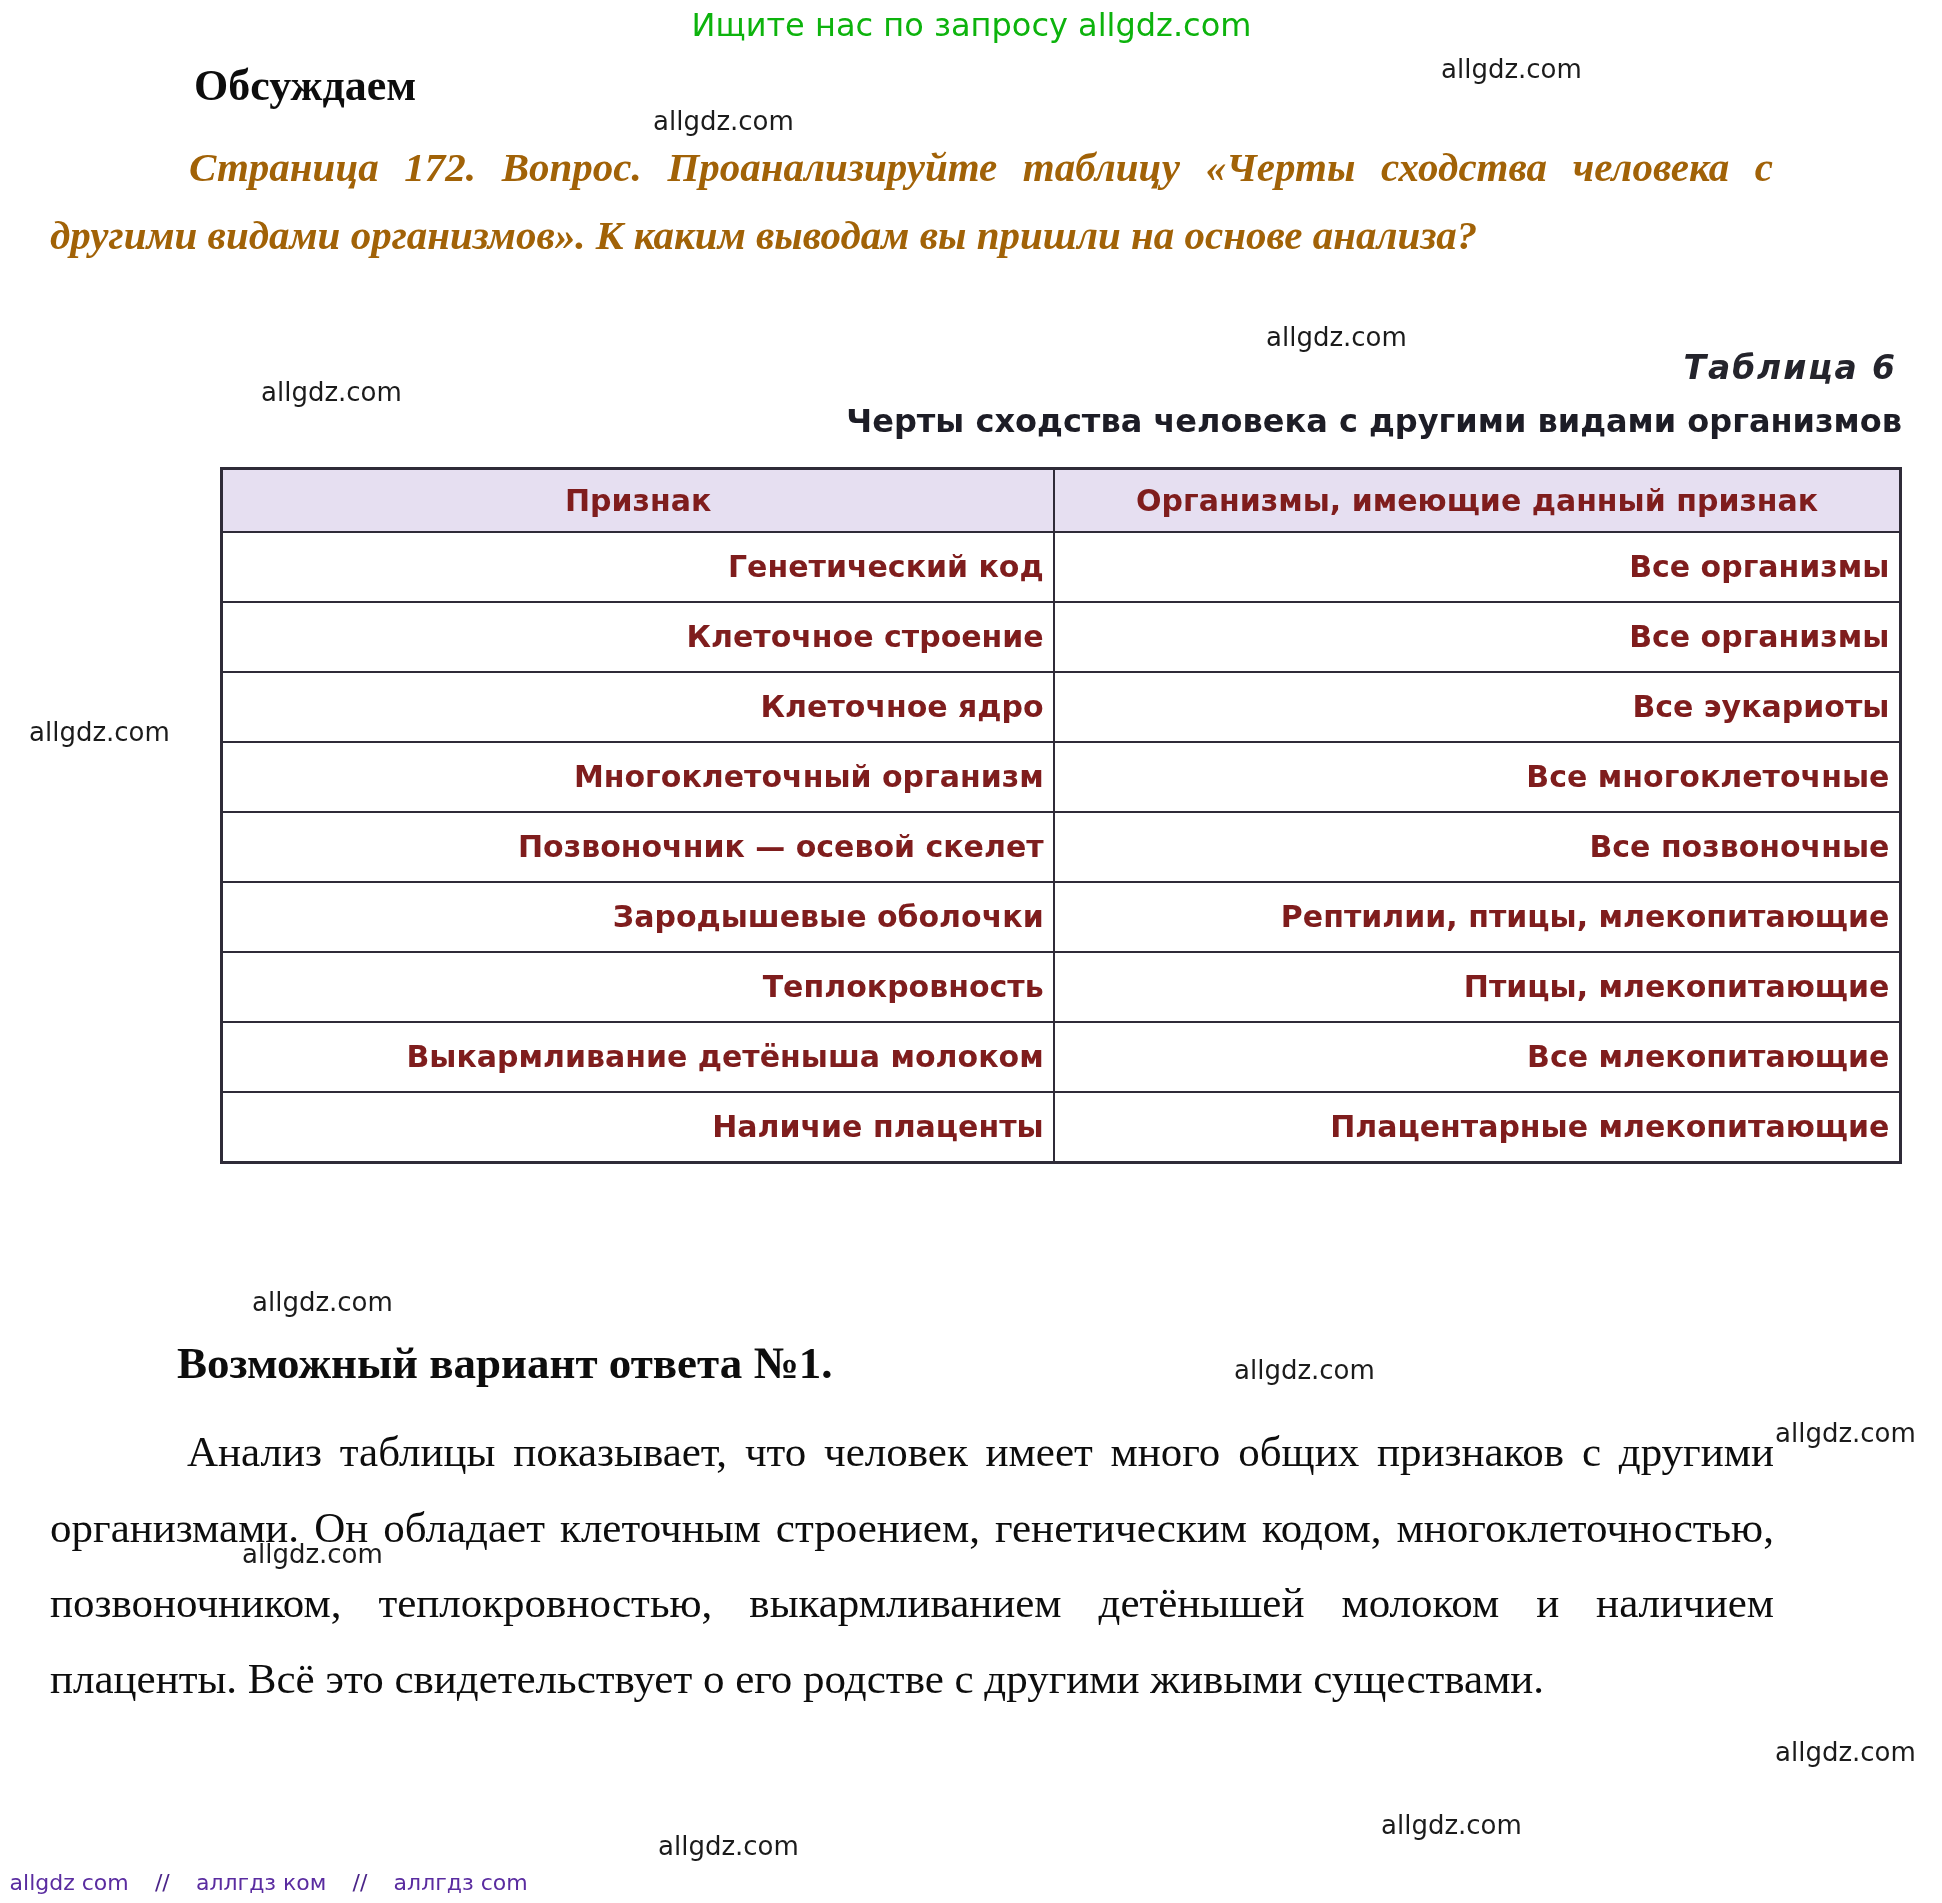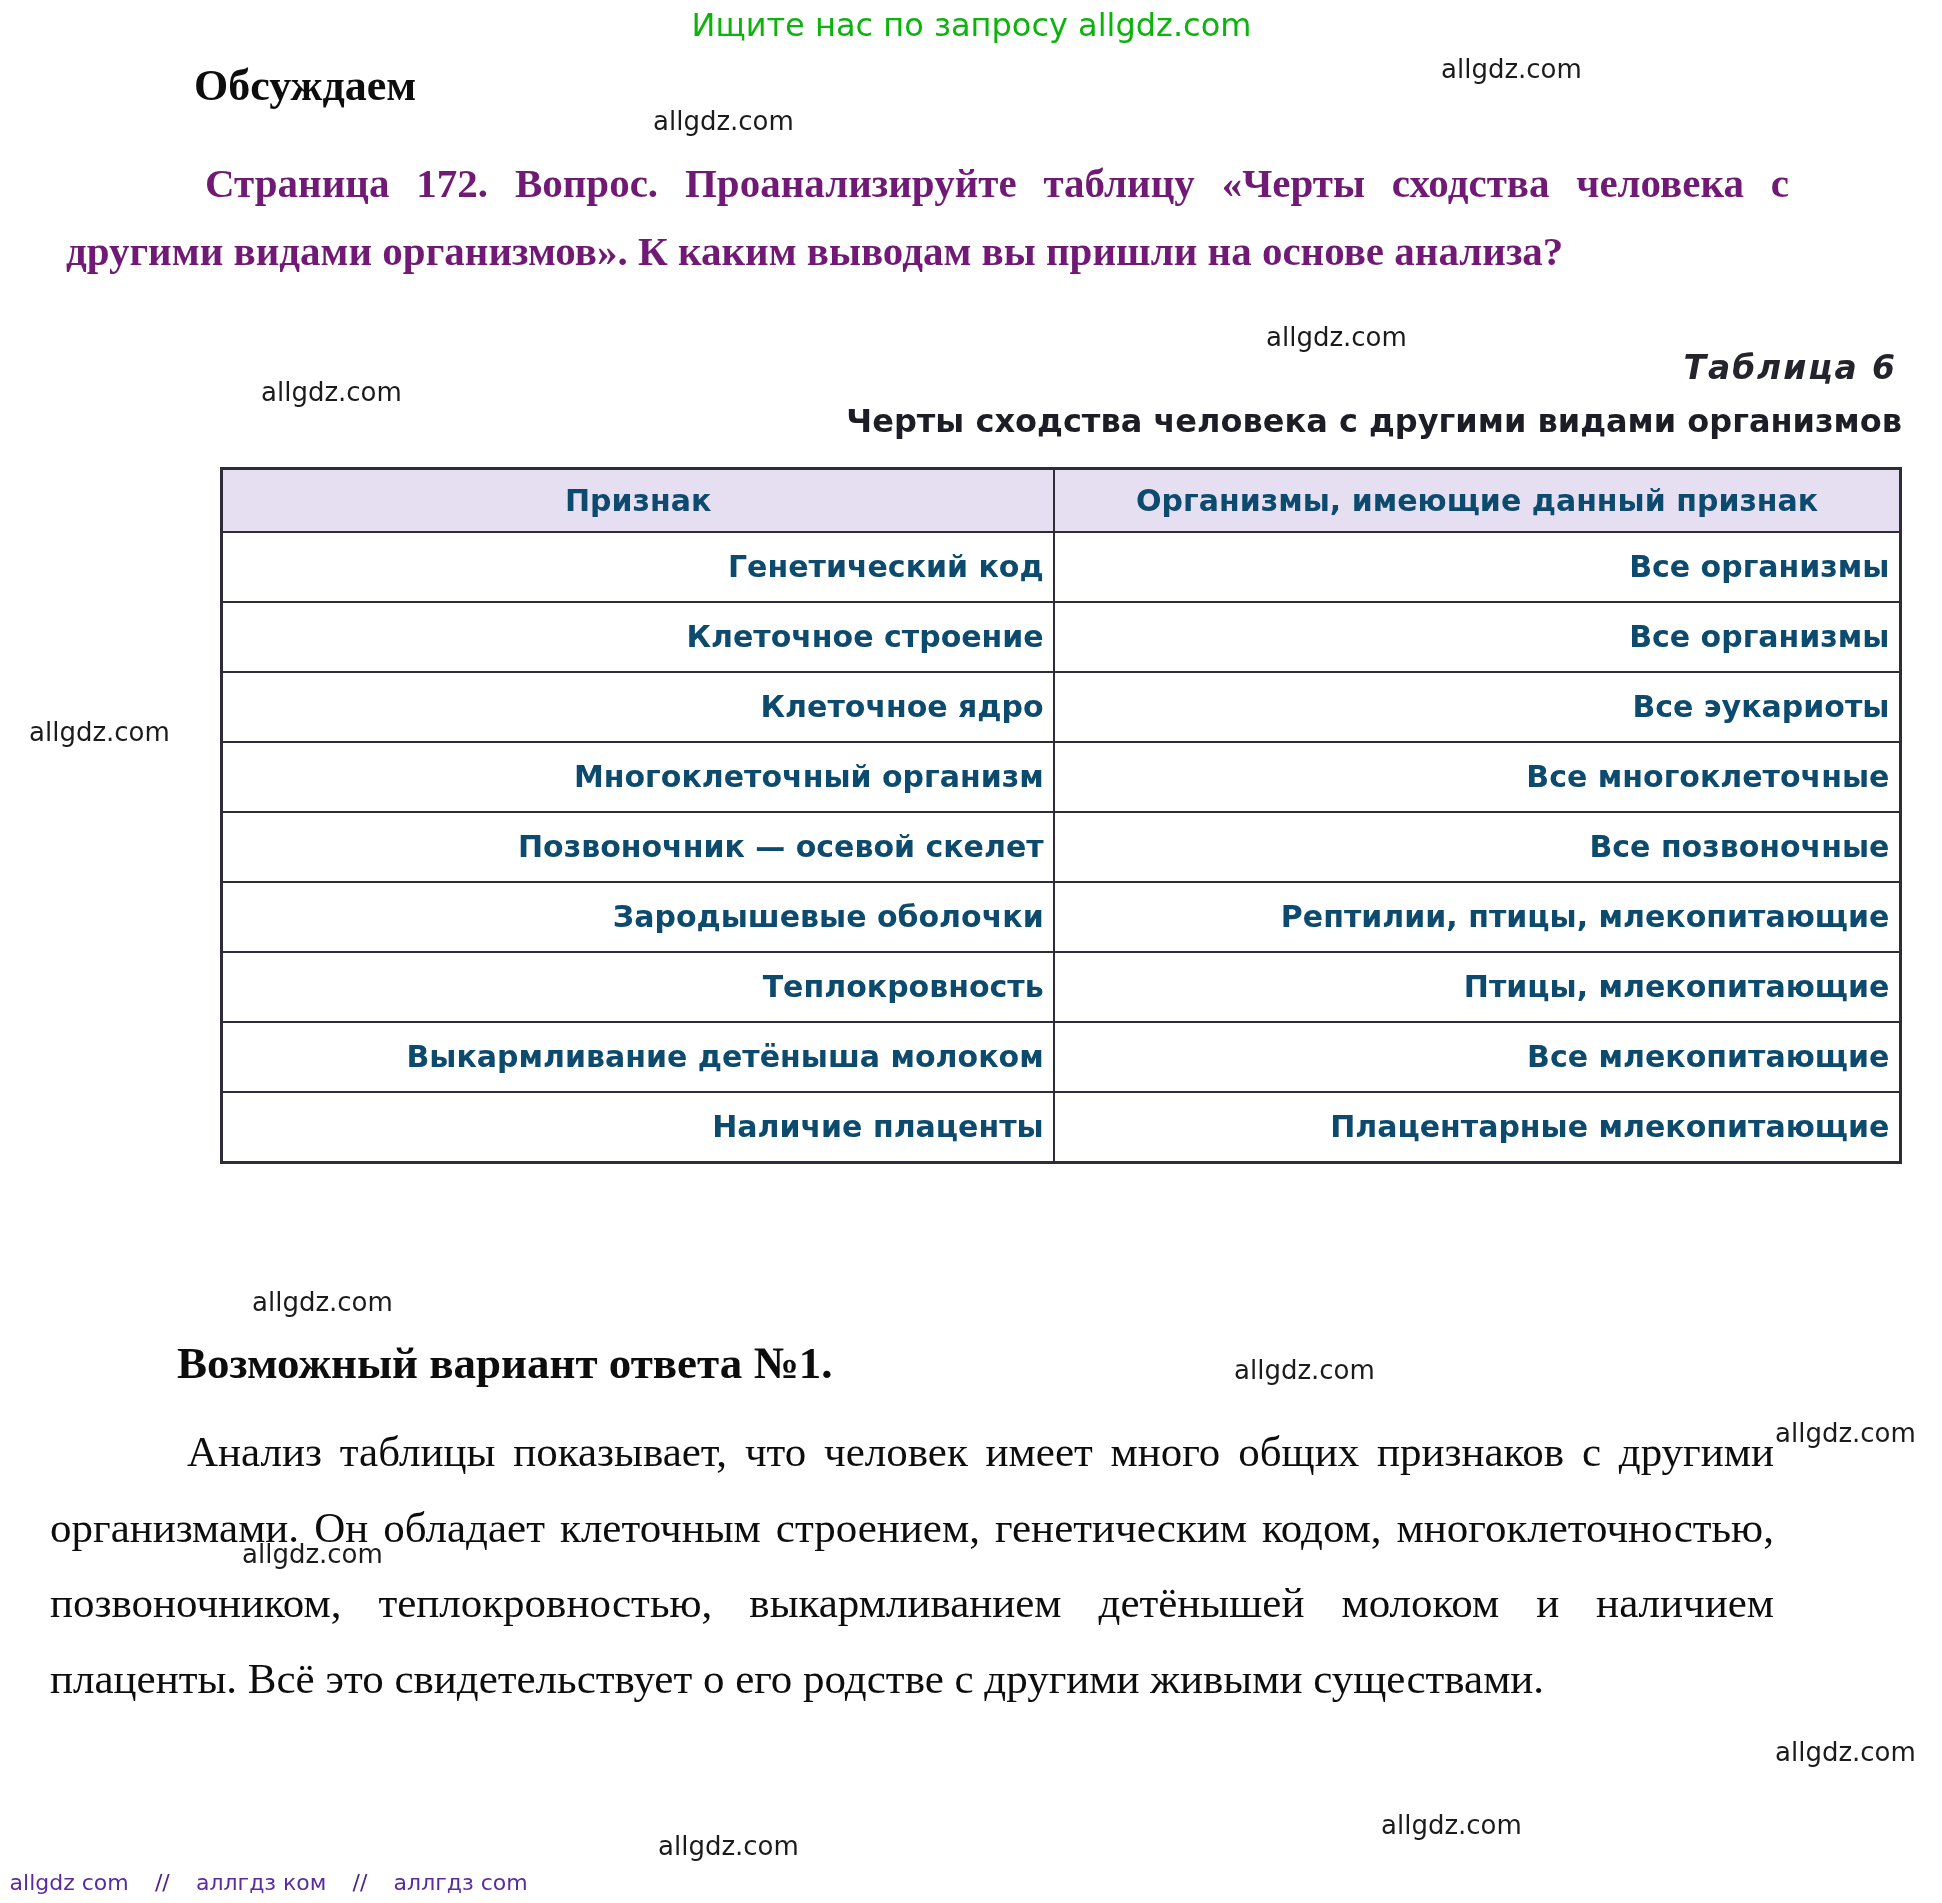--- a/index.html
+++ b/index.html
@@ -27,26 +27,27 @@
     white-space:nowrap;
   }
   .section-title {
     position:absolute; left:194px; top:60px;
     margin:0;
     font-size:44px; font-weight:700;
     color:#0d0d0d;
   }
   .question {
     position:absolute; left:50px; top:133px;
-    width:1723px; margin:16px;
+    width:1723px; margin:0;
     font-size:41px; font-weight:700;
     line-height:1.66;
     text-align:justify;
     text-indent:139px;
-    color:#701a75;
+    color:#a16207;
+    font-style:italic;
   }
   .table-label {
     position:absolute; left:220px; top:348px; width:1677px;
     text-align:right;
     font-family:"DejaVu Sans", sans-serif;
     font-style:italic; font-weight:600;
     font-size:33px; color:#24242c;
     letter-spacing:1.9px;
   }
   .table-title {
@@ -57,21 +58,21 @@
     color:#1d1d26;
   }
   .sim-table {
     position:absolute; left:220px; top:467px;
     width:1682px;
     border-collapse:collapse;
     table-layout:fixed;
     font-family:"DejaVu Sans", sans-serif;
     font-weight:700;
     font-size:30px;
-    color:#0c4a6e;
+    color:#7f1d1d;
     border:3.8px solid #2f2b38;
   }
   .sim-table col.c1 { width:49.6%; }
   .sim-table col.c2 { width:50.4%; }
   .sim-table th {
     background:#e6dff1;
     border:2.9px solid #2f2b38;
     height:61px;
     text-align:center;
     padding:0 9.6px;

